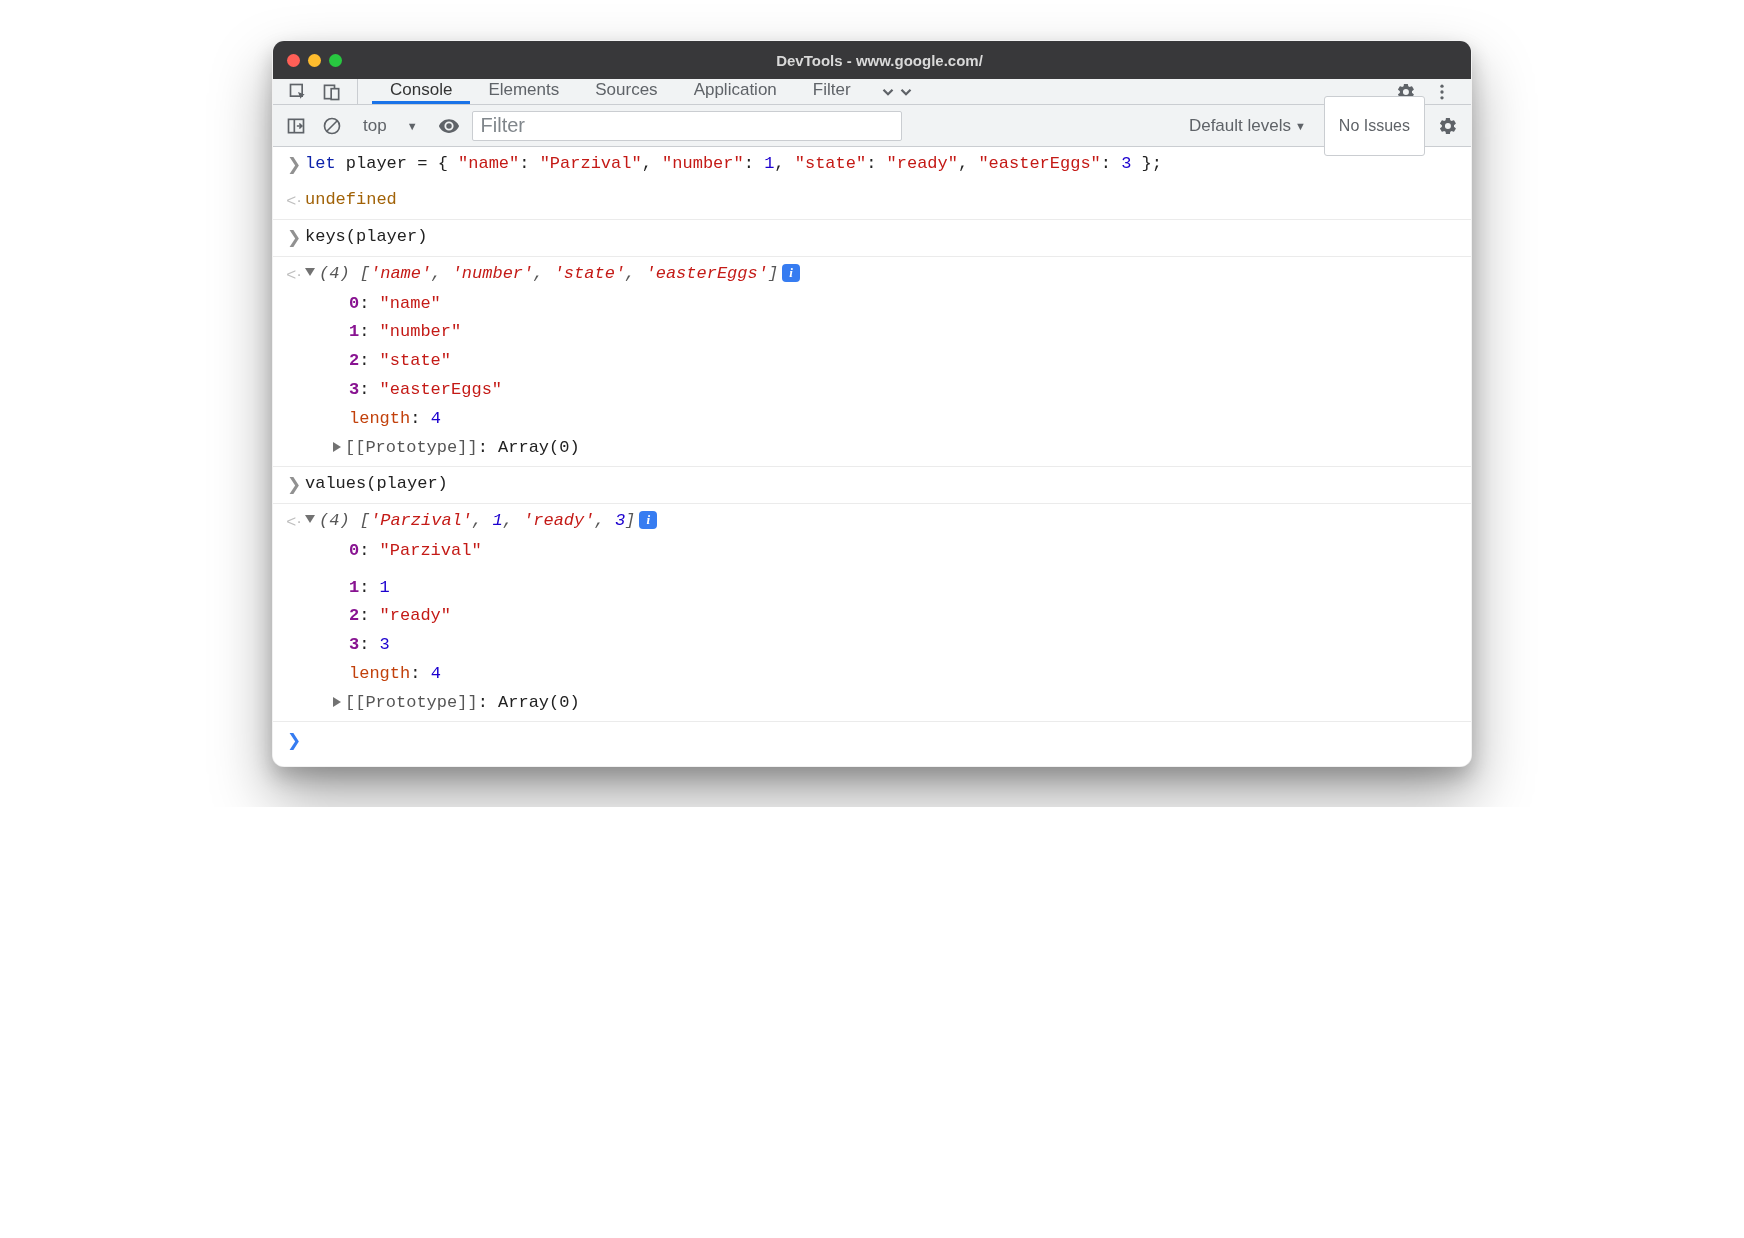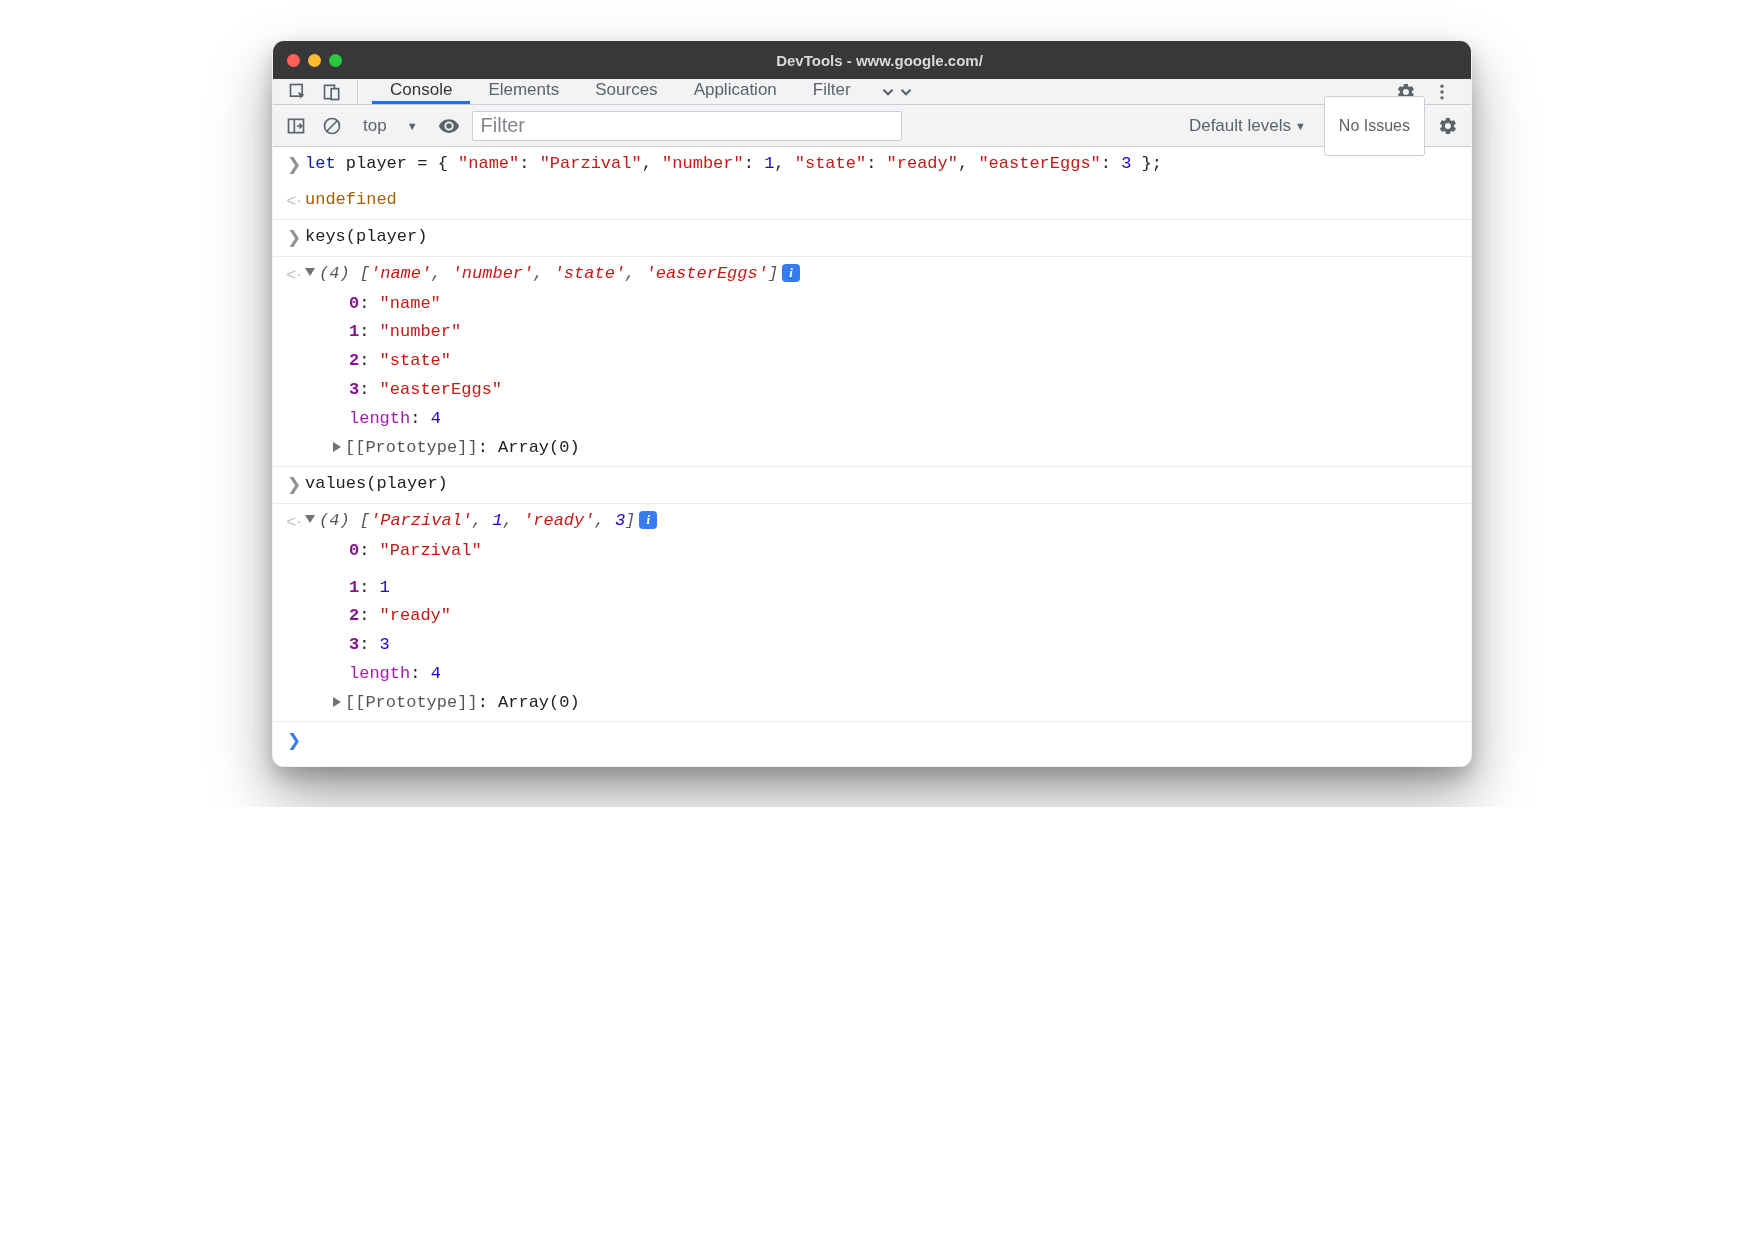--- a/index.html
+++ b/index.html
@@ -140,21 +140,21 @@
     align-items:center;
     justify-content:center;
     font-family: Georgia, serif;
     font-style: italic;
     font-size:13px;
     font-weight:bold;
     vertical-align: 1px;
     margin-left: 4px;
   }
   .prop-idx { color:#881391; }
-  .prop-len { color:#a21caf; }
+  .prop-len { color:#c2410c; }
   .proto { color:#565656; }
   .tri {
     display:inline-block;
     width:0; height:0;
     border-left:5px solid transparent;
     border-right:5px solid transparent;
     border-top:8px solid #727272;
     margin-right:4px;
     vertical-align: 2px;
   }

